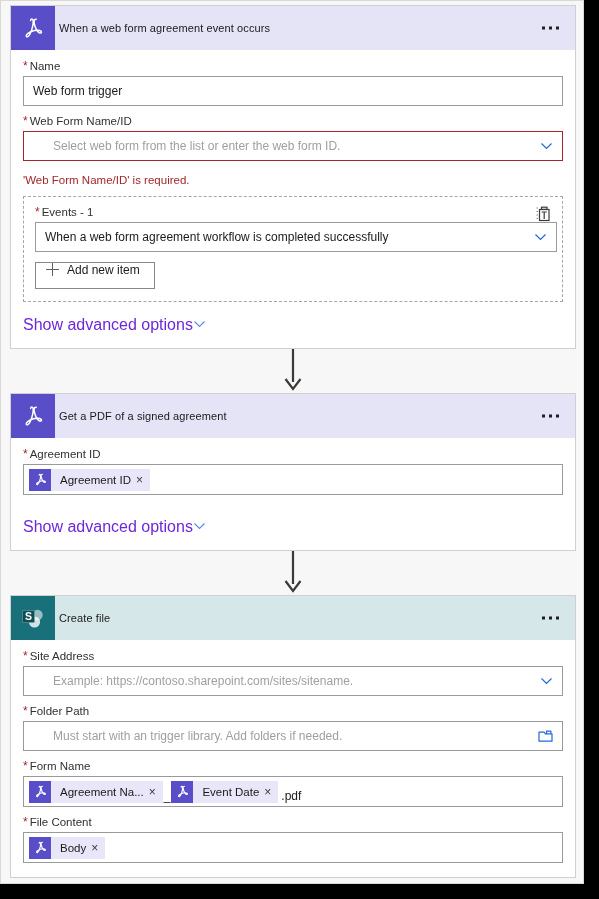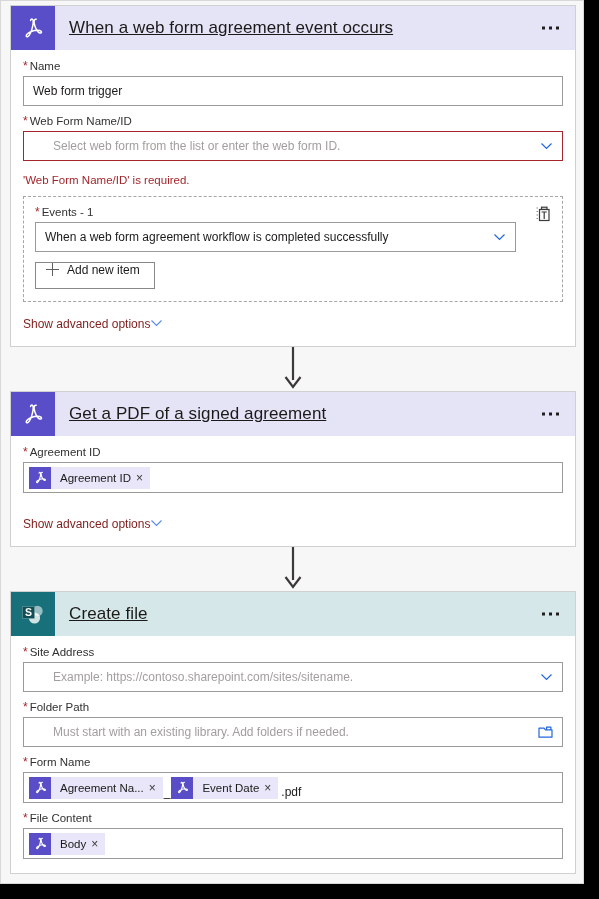--- a/index.html
+++ b/index.html
@@ -43,25 +43,24 @@
 
   .app-icon {
     width: 44px; height: 44px;
     flex: 0 0 44px;
     display: flex; align-items: center; justify-content: center;
   }
   .app-icon.adobe { background: #5a4ec8; }
   .app-icon.sharepoint { background: #17707a; }
 
   .card-title {
-    font-size: 17px;
+    font-size: 11px;
     color: #1b1a19;
-    margin-left: 14px;
+    margin-left: 4px;
     letter-spacing: 0.1px;
-    text-decoration: underline;
   }
   .ellipsis-btn {
     position: absolute;
     right: 12px; top: 50%;
     transform: translateY(-50%);
     display: flex; gap: 4px;
     padding: 6px 4px;
     cursor: pointer;
   }
   .ellipsis-btn i {
@@ -127,21 +126,21 @@
     margin-top: 10px;
     padding: 9px 11px 12px 11px;
     position: relative;
   }
   .trash-ico {
     position: absolute;
     top: 8px; right: 9px;
     width: 18px; height: 18px;
   }
   .events-select {
-    width: 481px;
+    width: 522px;
     position: relative;
   }
   .add-btn {
     margin-top: 10px;
     display: inline-flex;
     align-items: center;
     gap: 8px;
     height: 27px;
     padding: 0 14px 12px 10px;
     border: 1px solid #8a8886;
@@ -160,22 +159,22 @@
   }
   .plus:before { left:0; top:6px; width:13px; height:1.4px; }
   .plus:after  { top:0; left:6px; height:13px; width:1.4px; }
 
   
   .adv-link {
     margin-top: 14px;
     display: inline-flex;
     align-items: center;
     gap: 0;
-    color: #7f1d1d;
-    font-size: 12px;
+    color: #6d28d9;
+    font-size: 16px;
     cursor: pointer;
   }
 
   
   .connector {
     width: 566px;
     margin-left: 1px;
     height: 44px;
     display: flex;
     align-items: center;
@@ -411,21 +410,21 @@
           </span>
         </div>
       </div>
 
       <div class="field">
         <div class="field-label">
           <span class="req">*</span>
           <span>Folder Path</span>
         </div>
         <div class="input-box">
-          <span class="placeholder">Must start with an existing library. Add folders if needed.</span>
+          <span class="placeholder">Must start with an trigger library. Add folders if needed.</span>
           <span class="folder-ico">
             <svg width="15" height="14" viewBox="0 0 15 14">
               <path d="M1 12.2 V3.2 h5.1 l1.3 1.6 h6.6 V12.2 z" fill="none" stroke="#2266dd" stroke-width="1.2" stroke-linejoin="round"></path>
               <path d="M8.6 4.8 V2.2 h4.3 v2.6" fill="none" stroke="#2266dd" stroke-width="1.2" stroke-linejoin="round"></path>
             </svg>
           </span>
         </div>
       </div>
 
       <div class="field">

